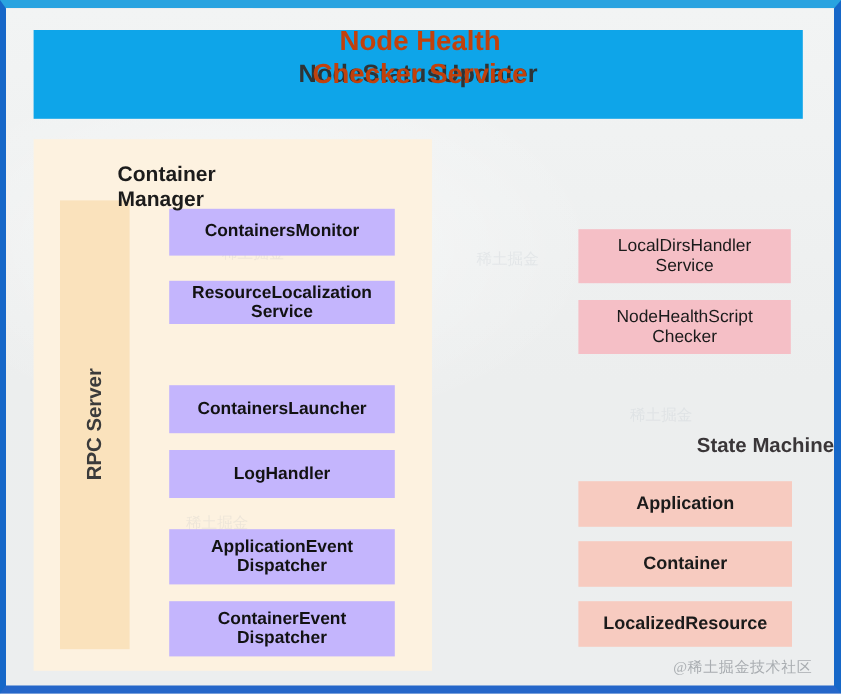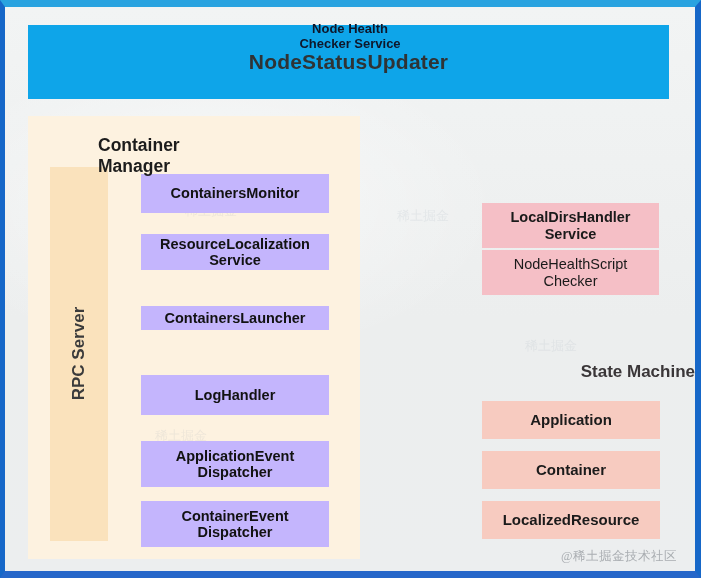--- a/index.html
+++ b/index.html
@@ -108,50 +108,50 @@
     left: 136px;
     width: 188px;
     background: #c4b5fd;
     color: #121212;
     font-size: 14.5px;
     font-weight: bold;
     z-index: 3;
   }
   #cm-containers-monitor        { top: 167px; height: 39px; }
   #cm-resource-localization     { top: 227px; height: 36px; text-align: center; }
-  #cm-containers-launcher       { top: 299px; height: 24px; }
+  #cm-containers-launcher       { top: 314px; height: 40px; }
   #cm-log-handler               { top: 368px; height: 40px; }
   #cm-application-event         { top: 434px; height: 46px; }
   #cm-container-event           { top: 494px; height: 46px; }
 
   
   #node-health-checker {
     left: 462px; top: 118px;
     width: 206px; height: 175px;
     background: #fbdfe2;
     display: block;
   }
   #node-health-title {
     position: absolute;
     left: 0; right: 0; top: 14px;
     text-align: center;
-    font-size: 13px;
-    font-weight: bold;
-    color: #0f172a;
+    font-size: 23px;
+    font-weight: bold;
+    color: #c2410c;
     line-height: 1.16;
   }
   .nh-item {
     left: 477px;
     width: 177px;
     background: #f5bfc6;
     color: #1a1a1a;
     font-size: 14.5px;
     font-weight: normal;
   }
-  #nh-localdirs-handler { top: 196px; height: 45px; font-weight: bold; }
+  #nh-localdirs-handler { top: 184px; height: 45px; }
   #nh-nodehealth-script { top: 243px; height: 45px; }
 
   
   #state-machine {
     left: 462px; top: 338px;
     width: 206px; height: 214px;
     background: #fbdee1;
     display: block;
   }
   #state-machine-title {

